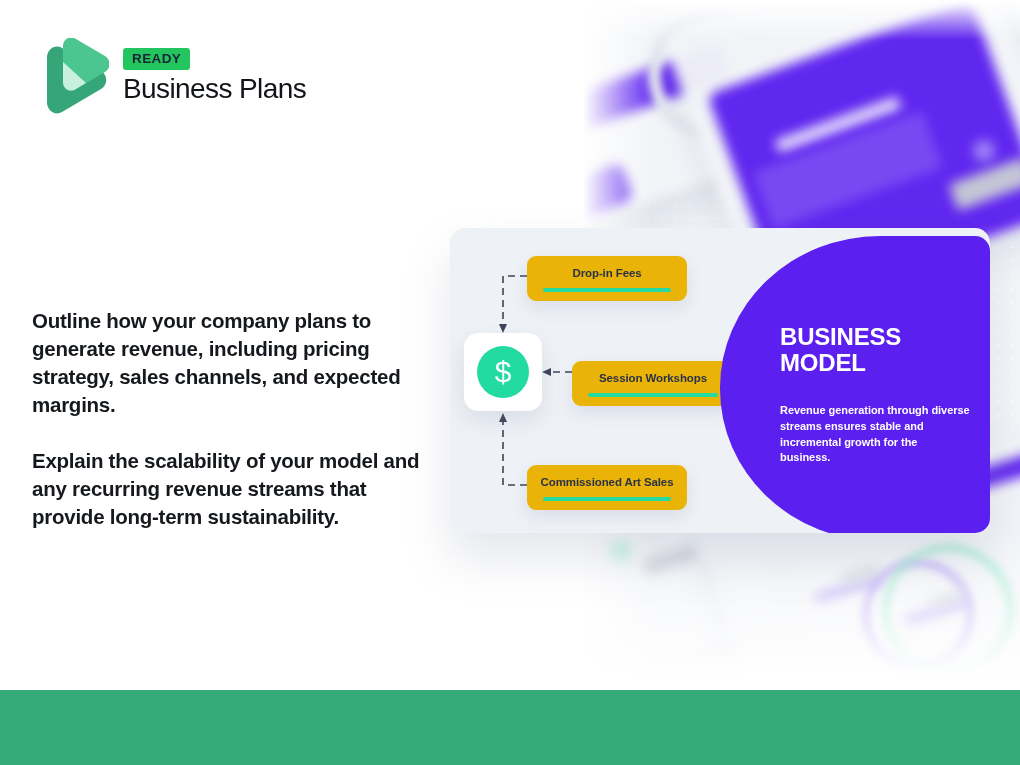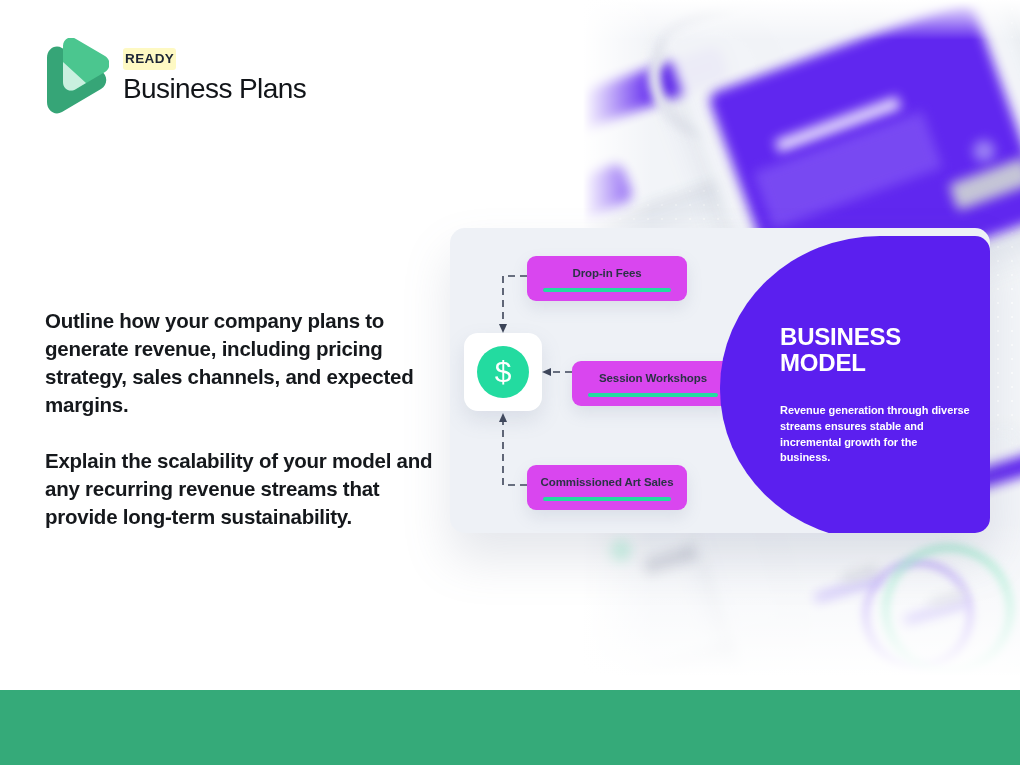--- a/index.html
+++ b/index.html
@@ -53,36 +53,36 @@
     background:linear-gradient(to bottom, #ffffff 0%, rgba(255,255,255,0) 100%);
   }
 
   
   .logo-block { position:absolute; left:41px; top:38px; display:flex; align-items:center; gap:14px; }
   .logo-mark { position:relative; width:68px; height:78px; }
   .logo-mark svg { display:block; }
   .logo-text { display:flex; flex-direction:column; gap:3px; }
   .ready-badge {
     align-self:flex-start;
-    background:#fef9c3; color:#1c2536;
+    background:#22c55e; color:#1c2536;
     font-size:13.5px; font-weight:700; letter-spacing:.4px;
-    padding:3px 2px 4px; border-radius:3px;
+    padding:3px 9px 4px; border-radius:3px;
   }
   .brand-name {
     font-size:28px; font-weight:400; color:#111418;
     letter-spacing:-.6px; line-height:1.15;
   }
 
   
   .headline {
     position:absolute; left:41px; top:218px;
     font-size:40px; font-weight:800; color:#32ab77;
     letter-spacing:-.9px; line-height:1.1;
   }
-  .copy { position:absolute; left:45px; top:307px; width:400px; }
+  .copy { position:absolute; left:32px; top:307px; width:400px; }
   .copy p {
     font-size:20.5px; font-weight:700; color:#15181c;
     line-height:1.37; letter-spacing:-.25px;
   }
   .copy p + p { margin-top:28px; }
 
   
   .diagram-card {
     position:absolute; left:450px; top:228px; width:540px; height:305px;
     background:#eef1f6; border-radius:15px; overflow:hidden;
@@ -98,21 +98,21 @@
     color:#ffffff; font-size:24px; font-weight:800;
     line-height:1.07; letter-spacing:-.2px;
   }
   .pm-desc {
     margin-top:28px; color:#ffffff; font-size:11px;
     font-weight:600; line-height:1.42; letter-spacing:-.05px;
   }
 
   
   .node {
-    position:absolute; background:#d946ef; border-radius:9px;
+    position:absolute; background:#eab308; border-radius:9px;
     box-shadow:0 7px 16px rgba(120,132,160,.16);
     display:flex; flex-direction:column; align-items:center;
     justify-content:center; padding:11px 16px 9px;
   }
   .node-label {
     font-size:11.5px; font-weight:800; color:#2b3245;
     letter-spacing:-.1px; white-space:nowrap;
   }
   .node-bar {
     margin-top:9px; height:4px; border-radius:2px;

